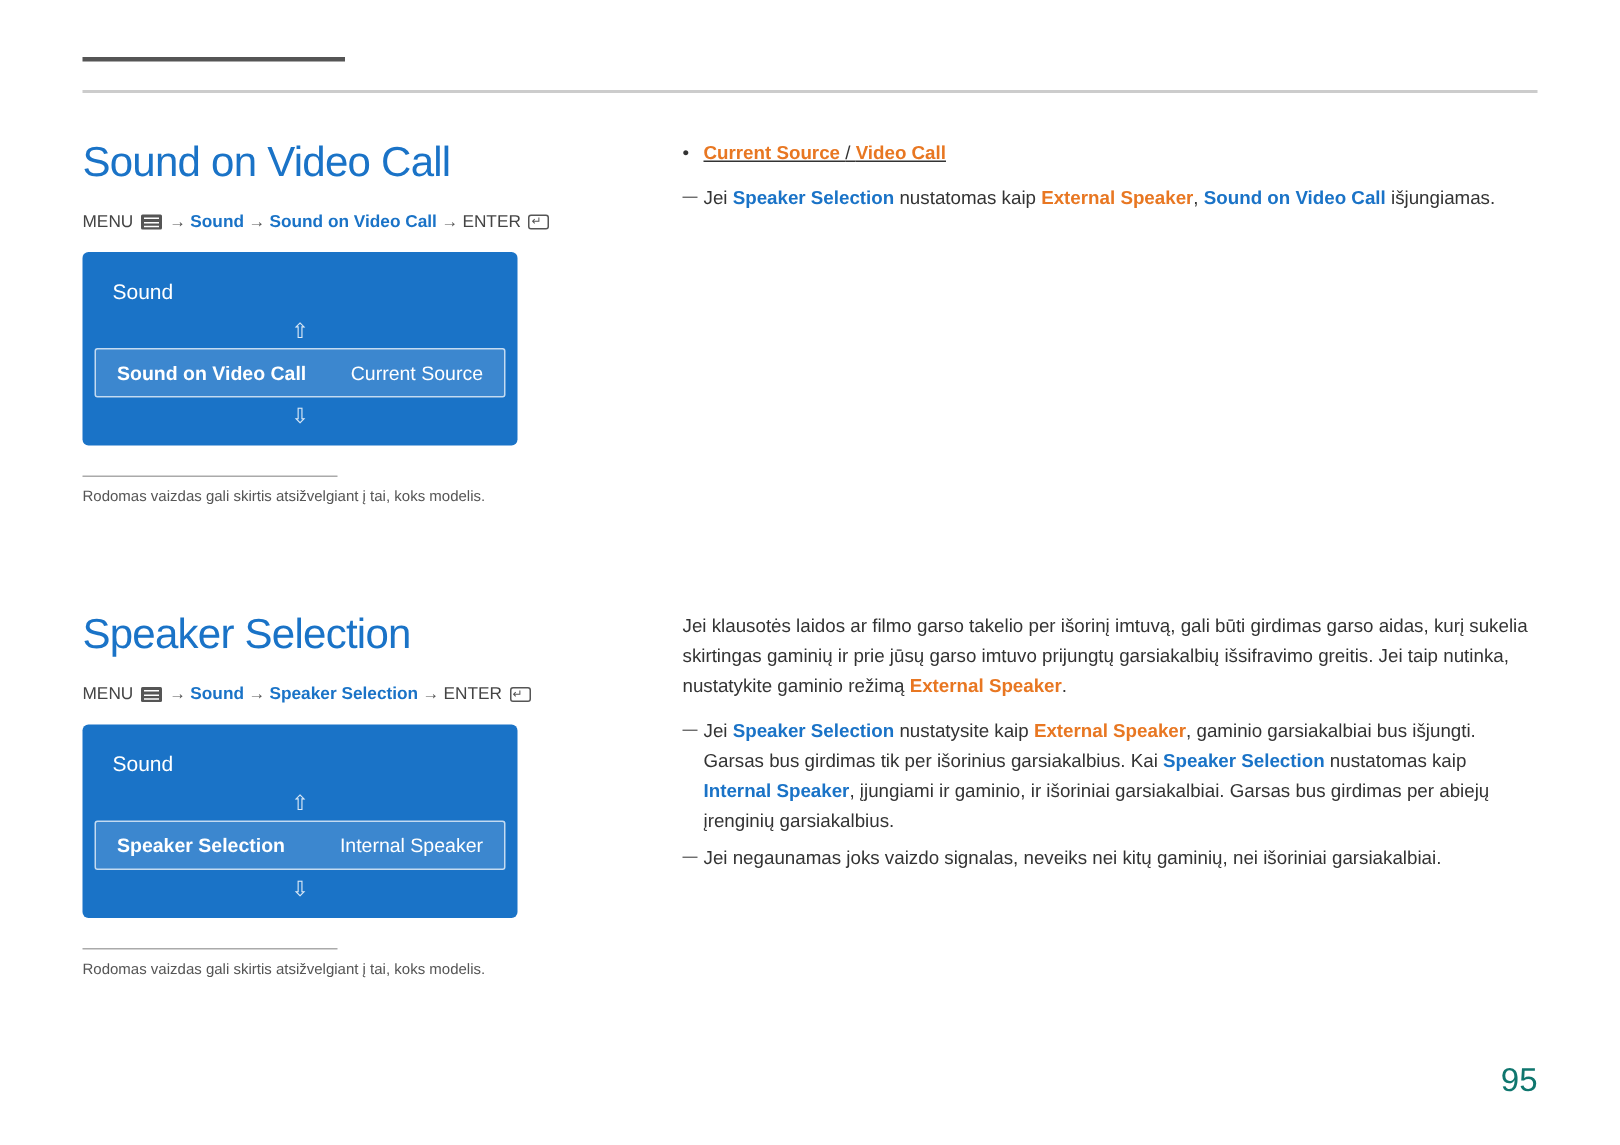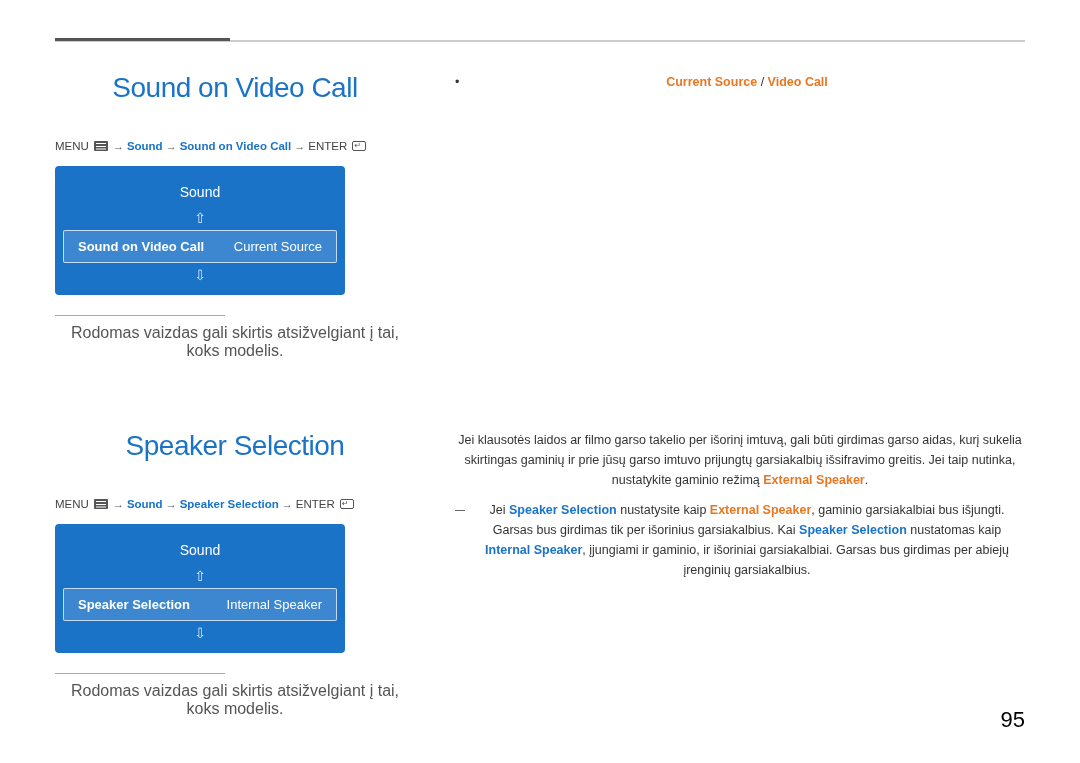--- a/index.html
+++ b/index.html
@@ -7,24 +7,23 @@
       background: #fff;
       font-family: 'Samsung Sans', Arial, sans-serif;
       font-size: 13px;
       color: #333;
       width: 1080px;
       min-height: 763px;
       position: relative;
     }
 
     .page-container {
-      padding: 40px 55px 40px 55px;
+      padding: 60px 55px 40px 55px;
       display: flex;
       flex-direction: column;
-      text-align: center;
     }
 
     
     .top-divider {
       width: 100%;
       height: 1.5px;
       background: #ccc;
       margin-bottom: 30px;
     }
     .top-divider-short {
@@ -62,21 +61,20 @@
 
     
     .menu-path {
       font-size: 11.5px;
       color: #444;
       margin-bottom: 14px;
       display: flex;
       align-items: center;
       gap: 3px;
       flex-wrap: wrap;
-      margin-top: 36px;
     }
 
     .menu-path .arrow {
       color: #555;
       font-size: 11px;
     }
 
     .menu-path .highlight {
       color: #1a73c7;
       font-weight: 600;
@@ -181,35 +179,36 @@
 
     
     .footnote-divider {
       width: 170px;
       height: 1px;
       background: #aaa;
       margin: 20px 0 8px 0;
     }
 
     .footnote {
-      font-size: 16px;
+      font-size: 10px;
       color: #555;
     }
 
     
     .right-intro {
       font-size: 12.5px;
       color: #333;
       margin-bottom: 10px;
       line-height: 1.6;
     }
 
     .bullet-list {
       list-style: none;
       margin-bottom: 10px;
+      text-decoration: underline;
     }
 
     .bullet-list li {
       font-size: 12.5px;
       color: #333;
       margin-bottom: 5px;
       padding-left: 14px;
       position: relative;
       line-height: 1.6;
     }
@@ -262,21 +261,21 @@
     .section-2 {
       margin-top: 10px;
     }
 
     
     .page-number {
       position: absolute;
       bottom: 30px;
       right: 55px;
       font-size: 22px;
-      color: #000000;
+      color: #0f766e;
       font-weight: 300;
     }
   </style>
 </head>
 <body>
 
 <div class="page-container">
 
   <div class="top-divider-short"></div>
   <div class="top-divider"></div>
@@ -316,20 +315,25 @@
     </div>
 
     <div class="right-col">
       <ul class="bullet-list">
         <li>
           <span class="orange-link">Current Source</span>
           <span> / </span>
           <span class="orange-link">Video Call</span>
         </li>
       </ul>
+      <ul class="dash-list">
+        <li>
+          Jei <span class="blue-link">Speaker Selection</span> nustatomas kaip <span class="orange-link">External Speaker</span>, <span class="blue-link">Sound on Video Call</span> išjungiamas.
+        </li>
+      </ul>
     </div>
   </div>
 
   <div class="section-separator"></div>
 
   <div class="two-col section-2">
     <div class="left-col">
       <h1 class="section-title">Speaker Selection</h1>
 
       <div class="menu-path">
@@ -363,18 +367,21 @@
     </div>
 
     <div class="right-col">
       <p class="right-intro">
         Jei klausotės laidos ar filmo garso takelio per išorinį imtuvą, gali būti girdimas garso aidas, kurį sukelia skirtingas gaminių ir prie jūsų garso imtuvo prijungtų garsiakalbių išsifravimo greitis. Jei taip nutinka, nustatykite gaminio režimą <span class="orange-link">External Speaker</span>.
       </p>
       <ul class="dash-list">
         <li>
           Jei <span class="blue-link">Speaker Selection</span> nustatysite kaip <span class="orange-link">External Speaker</span>, gaminio garsiakalbiai bus išjungti. Garsas bus girdimas tik per išorinius garsiakalbius. Kai <span class="blue-link">Speaker Selection</span> nustatomas kaip <span class="blue-link">Internal Speaker</span>, įjungiami ir gaminio, ir išoriniai garsiakalbiai. Garsas bus girdimas per abiejų įrenginių garsiakalbius.
         </li>
+        <li>
+          Jei negaunamas joks vaizdo signalas, neveiks nei kitų gaminių, nei išoriniai garsiakalbiai.
+        </li>
       </ul>
     </div>
   </div>
 
   <div class="page-number">95</div>
 </div>
 
 </body></html>

